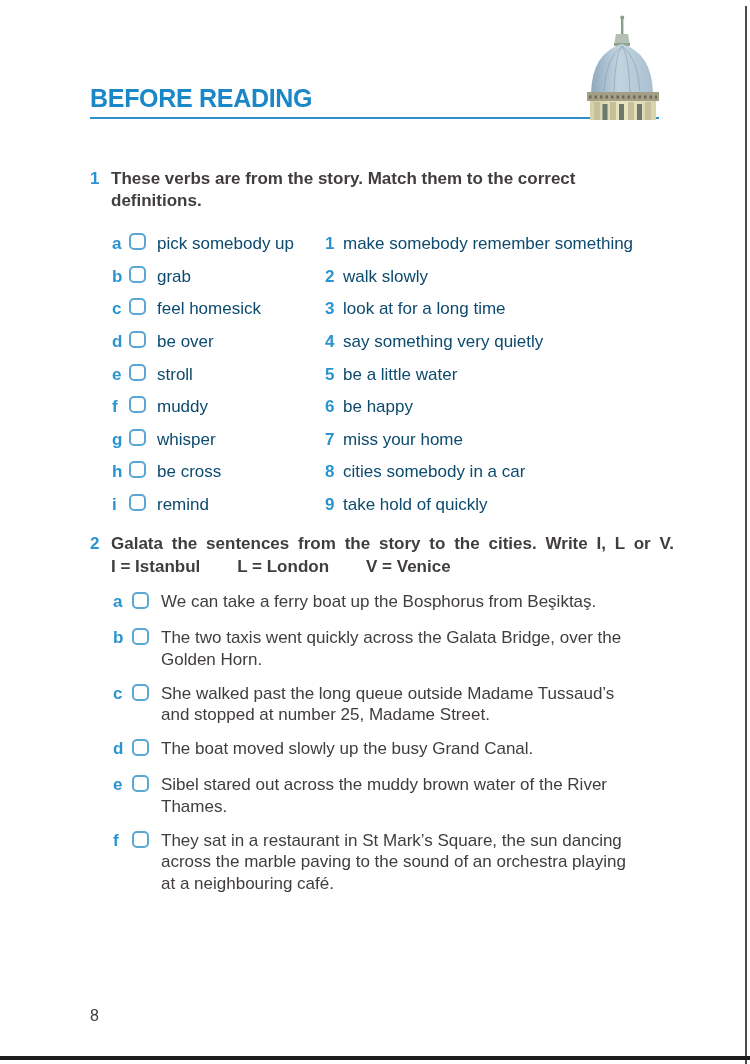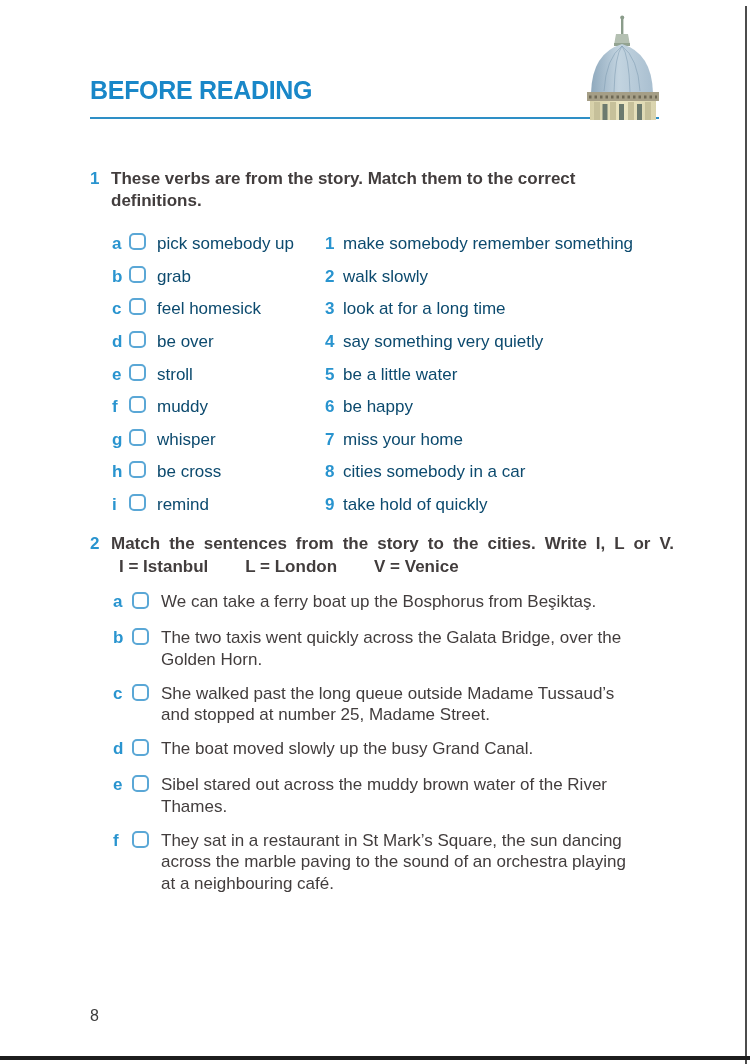--- a/index.html
+++ b/index.html
@@ -6,31 +6,31 @@
   html,body { background:#ffffff; }
   body { font-family:"Liberation Sans","DejaVu Sans",sans-serif; }
   .page {
     position:relative; width:750px; height:1064px; background:#ffffff;
     overflow:hidden; color:#423d3d;
   }
   .edge-right { position:absolute; top:6px; bottom:0; left:745px; width:2px; background:#4c4c4c; }
   .edge-bottom { position:absolute; left:0; right:0; top:1056px; height:4px; background:#1d1d1d; }
 
   .title {
-    position:absolute; left:90px; top:76px;
+    position:absolute; left:90px; top:84px;
     font-size:25px; font-weight:bold; letter-spacing:-0.3px; color:#1987c8;
   }
   .title-rule { position:absolute; left:90px; top:117px; width:569px; height:2px; background:#2e8fc6; }
   .dome { position:absolute; left:584px; top:13px; width:78px; height:107px; }
 
   .ex-head { position:absolute; left:90px; font-size:17px; font-weight:bold; color:#423d3d; line-height:22px; }
   .ex-num { position:absolute; left:0; top:0; color:#2994cf; }
   .ex-text { margin-left:21px; }
   .just-line { width:563px; text-align:justify; text-align-last:justify; }
-  .legend { margin-left:29px; margin-top:1px; }
+  .legend { margin-left:21px; margin-top:1px; }
   .legend span { margin-right:37px; }
   .legend span:last-child { margin-right:0; }
 
   .match-list { position:absolute; left:0; top:228px; width:750px; }
   .match-row {
     display:grid; grid-template-columns:17px 28px 168px 18px auto;
     align-items:center; height:32.6px; padding-left:112px;
     font-size:17px;
   }
   .letter { color:#2994cf; font-weight:bold; }
@@ -158,21 +158,21 @@
       <span><span class="answer-box"></span></span>
       <span class="verb">remind</span>
       <span class="num">9</span>
       <span class="definition">take hold of quickly</span>
     </div>
   </div>
 
   <div class="ex-head" style="top:533px;">
     <span class="ex-num">2</span>
     <div class="ex-text">
-      <div class="just-line">Match the sentences from the story to the cities. Write I, L or V.</div>
+      <div class="just-line">Galata the sentences from the story to the cities. Write I, L or V.</div>
     </div>
     <div class="legend">
       <span>I = Istanbul</span><span>L = London</span><span>V = Venice</span>
     </div>
   </div>
 
   <div class="city-list">
     <div class="city-row">
       <span class="letter">a</span>
       <span class="box-cell"><span class="answer-box"></span></span>

